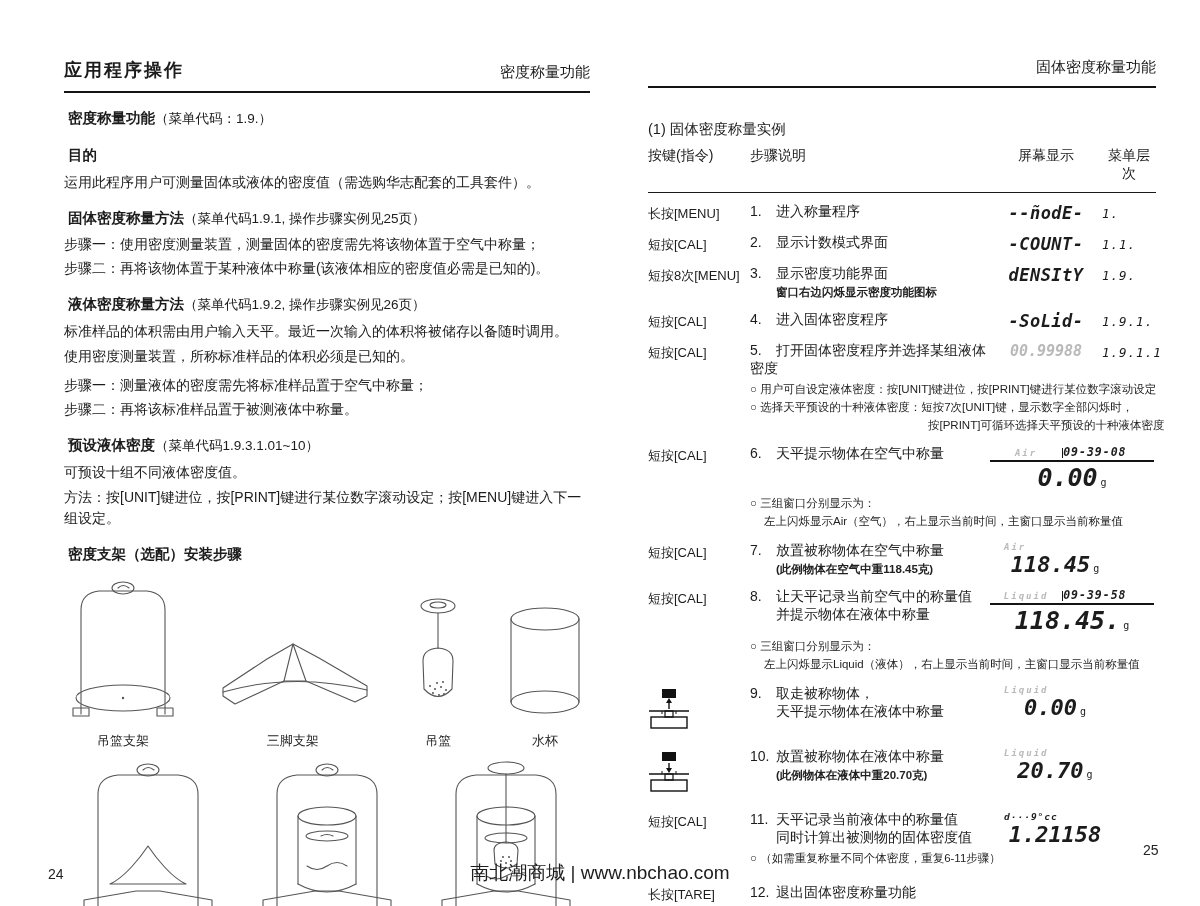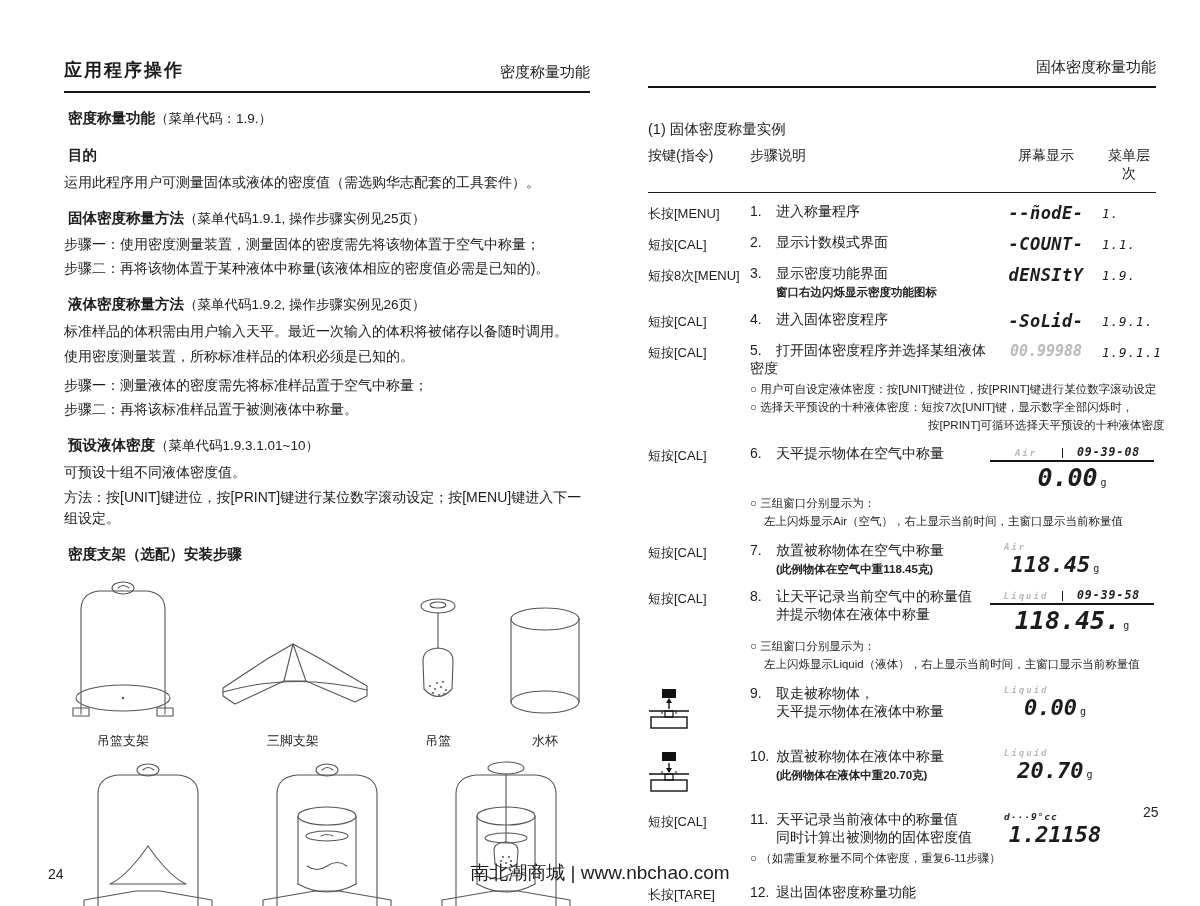--- a/index.html
+++ b/index.html
@@ -56,41 +56,41 @@
   
   .seg7{font-family:"DejaVu Sans Mono",monospace;font-style:italic;font-weight:bold;
         font-size:17px;letter-spacing:0.5px;text-align:center;align-self:start;}
   .seg-gray{color:#b9b9b9;font-size:15px;letter-spacing:0;}
   .span2{grid-column:3/5;}
   .lcd{width:164px;align-self:start;}
   .lcd-top{display:flex;align-items:baseline;border-bottom:2px solid #141414;padding-bottom:1px;}
   .lcd-tag{flex:0 0 44%;text-align:center;font-family:"DejaVu Sans Mono",monospace;
            font-style:italic;font-weight:bold;font-size:9px;letter-spacing:2px;color:#b9b9b9;
            border-right:1.5px solid #141414;}
-  .lcd-time{flex:1;text-align:center;font-family:"DejaVu Sans Mono",monospace;
+  .lcd-time{flex:1;font-family:"DejaVu Sans Mono",monospace;
             font-style:italic;font-weight:bold;font-size:11.5px;letter-spacing:1px;}
   .lcd-main{text-align:center;font-family:"DejaVu Sans Mono",monospace;font-style:italic;
             font-weight:bold;font-size:25px;margin-top:1px;}
   .lcd-unit{font-size:10px;font-weight:normal;font-style:normal;margin-left:3px;}
   .lcd-s{width:130px;align-self:start;text-align:center;}
   .lcd-tag2{font-family:"DejaVu Sans Mono",monospace;font-style:italic;font-weight:bold;
             font-size:9px;letter-spacing:2px;color:#b9b9b9;text-align:left;padding-left:14px;}
   .lcd-tag2.dark{color:#1c1c1c;letter-spacing:1px;font-size:9.5px;}
   .lcd-main2{font-family:"DejaVu Sans Mono",monospace;font-style:italic;font-weight:bold;
              font-size:22px;}
 
   
   .panicon{align-self:start;padding-top:2px;}
 
   
   .shortcut{font-size:13.5px;line-height:1.7;margin-top:14px;
             padding-left:17px;text-indent:-17px;}
   .pageno{position:absolute;font-size:14px;color:#222;}
   .pn-left{left:48px;top:866px;}
-  .pn-right{left:1143px;top:804px;}
+  .pn-right{left:1143px;top:842px;}
   .site-footer{position:absolute;top:860px;left:0;width:100%;text-align:center;
                font-size:19px;color:#1d1d1d;}
 </style>
 </head>
 <body>
 
 <div class="page page-left">
   <div class="phead">
     <span class="phead-title">应用程序操作</span>
     <span class="phead-right">密度称量功能</span>

